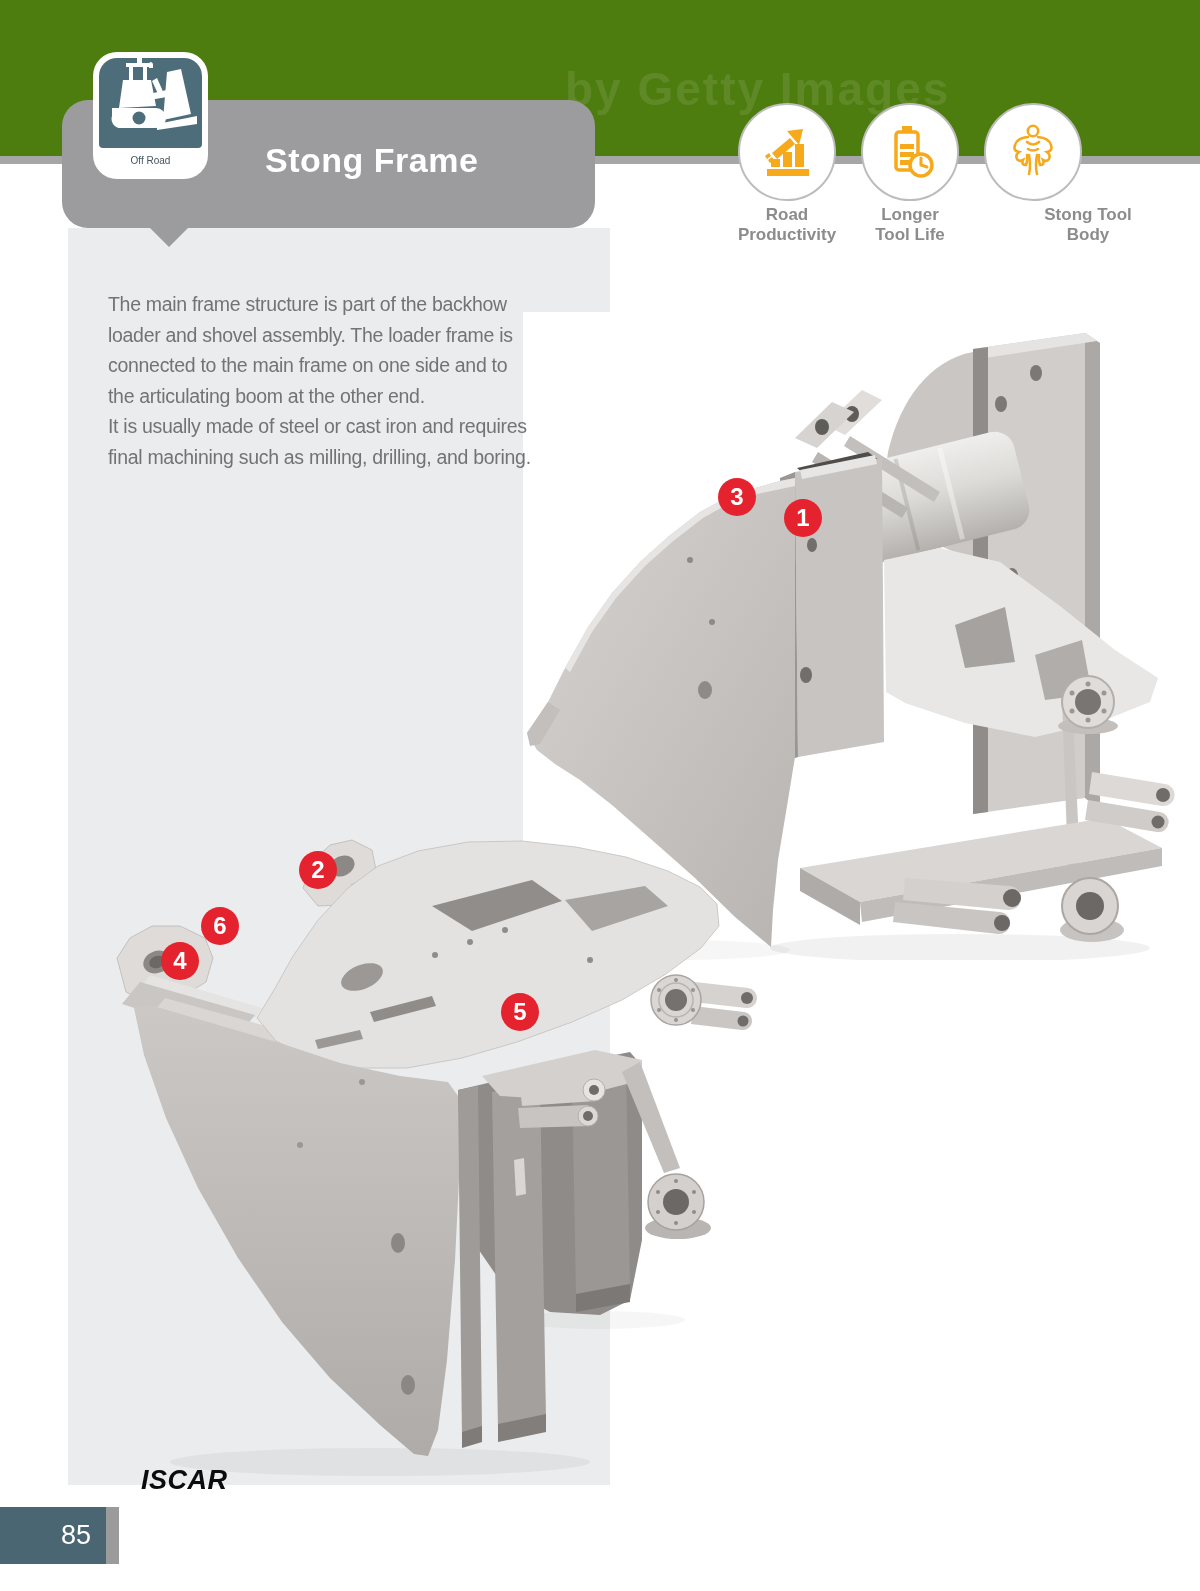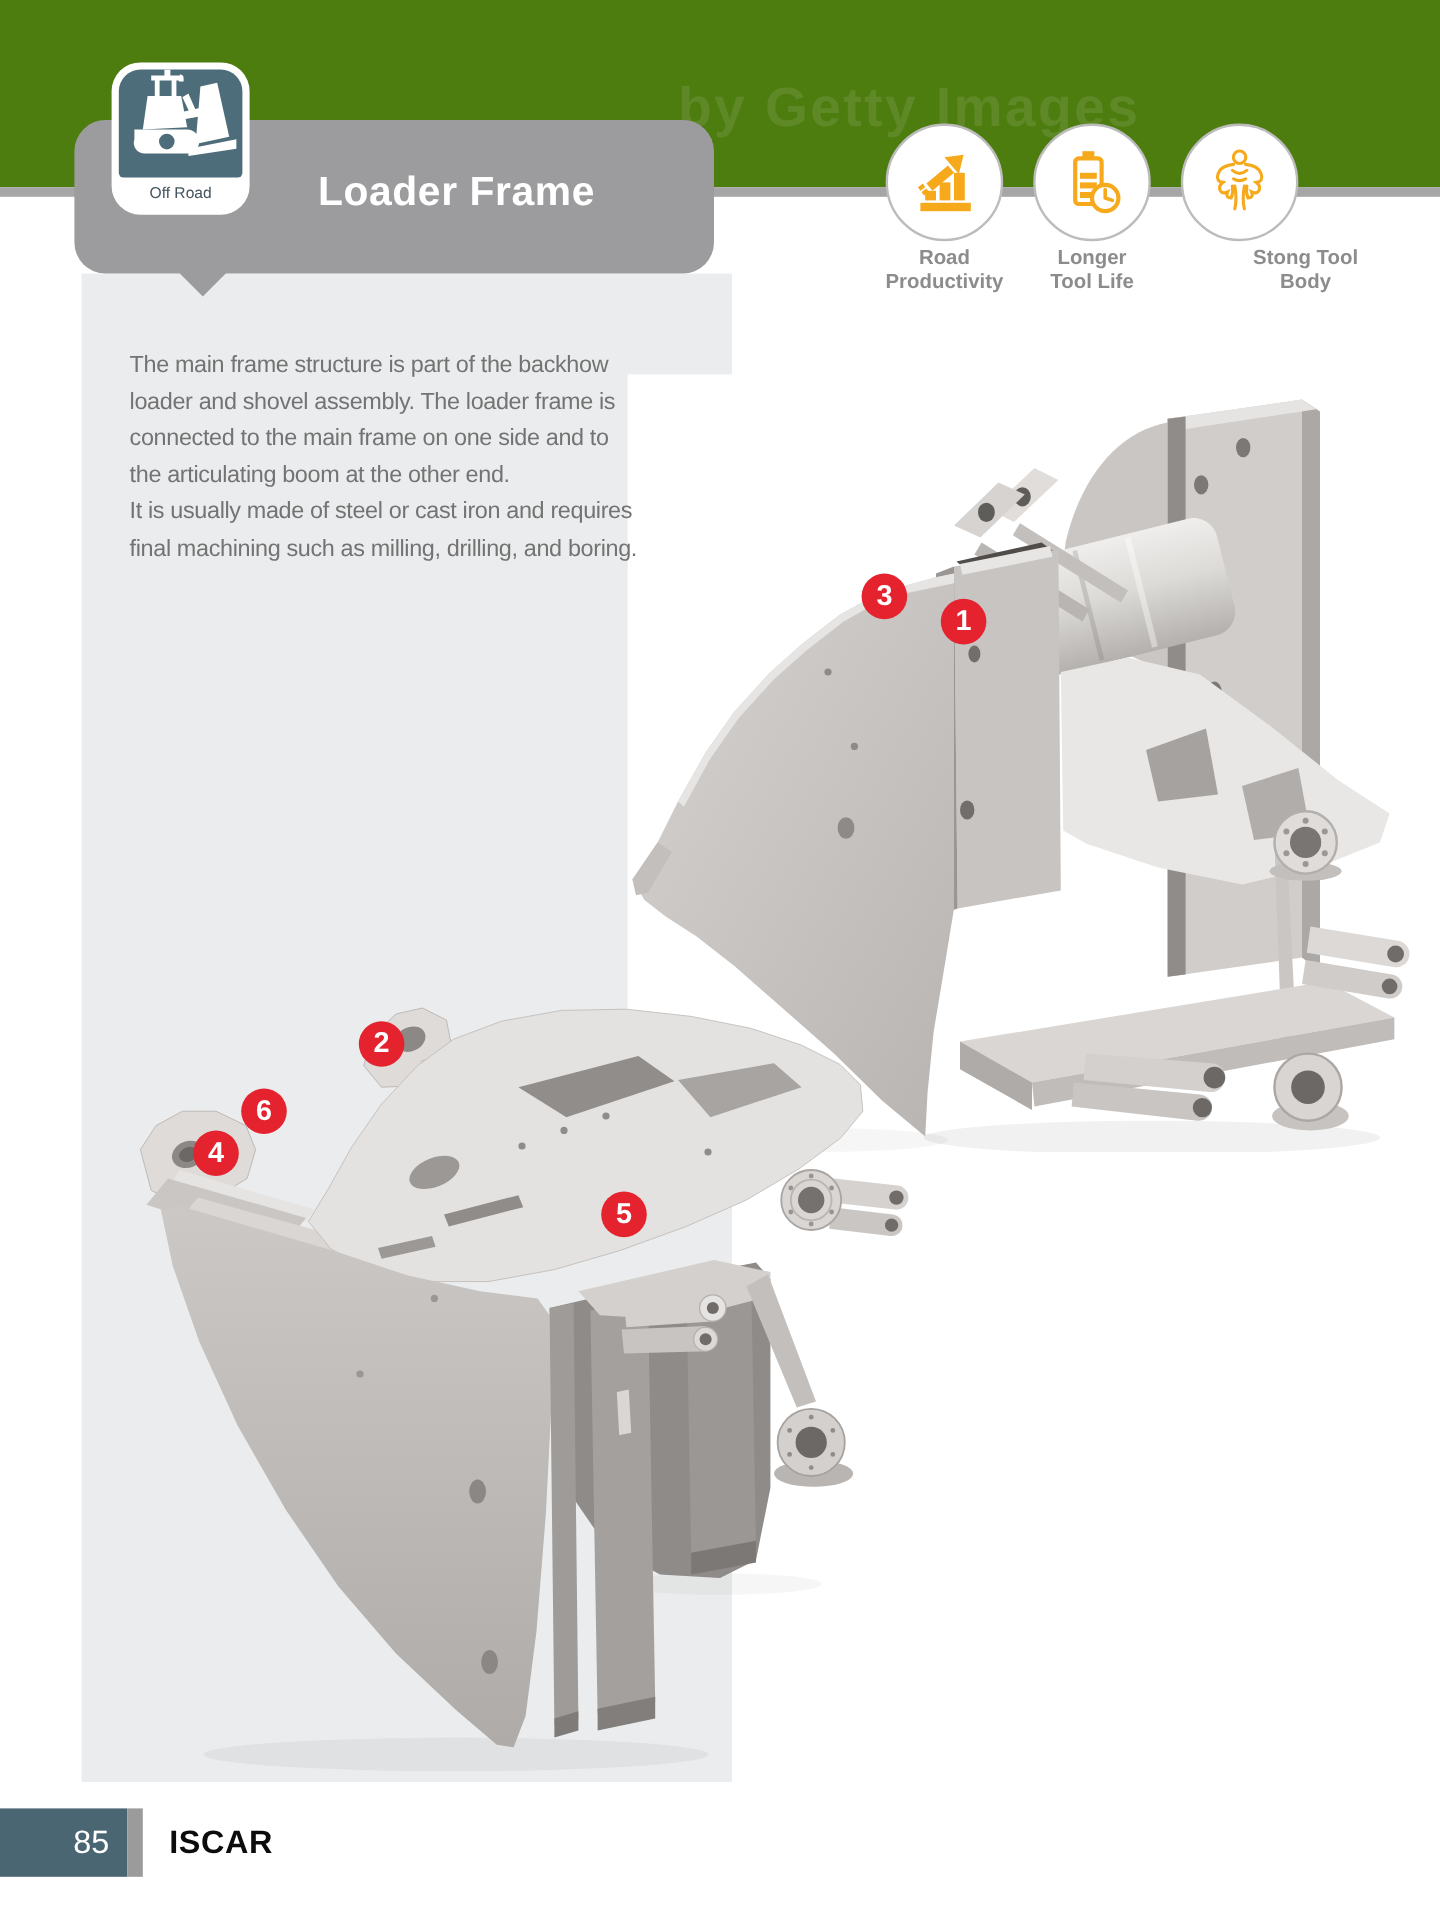--- a/index.html
+++ b/index.html
@@ -19,38 +19,38 @@
   .watermark{left:565px;top:62px;font-size:46px;font-weight:bold;color:rgba(255,255,255,0.10);letter-spacing:2px;}
 
   
   .banner{left:62px;top:100px;width:533px;height:128px;background:#9c9c9e;border-radius:26px;}
   .banner-tail{left:148px;top:226px;width:0;height:0;border-left:21px solid transparent;border-right:21px solid transparent;border-top:21px solid #9c9c9e;}
   .page-title{left:265px;top:141px;color:#ffffff;font-size:34px;font-weight:bold;letter-spacing:0.5px;}
 
   
   .cat-icon{left:93px;top:52px;width:115px;height:127px;background:#ffffff;border-radius:24px;box-sizing:border-box;padding:6px;}
   .cat-icon-inner{width:103px;height:90px;background:#4e6d7a;border-radius:18px 18px 4px 4px;overflow:hidden;}
-  .cat-icon-label{width:103px;height:25px;display:flex;align-items:center;justify-content:center;font-size:13px;color:#45535c;}
+  .cat-icon-label{width:103px;height:25px;display:flex;align-items:center;justify-content:center;font-size:10px;color:#45535c;}
 
   
   .badge{width:98px;height:98px;border-radius:50%;background:#fff;border:2px solid #bcbcbc;box-sizing:border-box;display:flex;align-items:center;justify-content:center;}
   .badge-label{width:150px;text-align:center;font-size:17px;line-height:20px;font-weight:bold;color:#8c8c8c;white-space:pre-line;}
 
   
   .panel{left:68px;top:228px;width:542px;height:1257px;background:#ebeced;}
   .model-bg{left:523px;top:312px;width:655px;height:623px;background:#ffffff;}
   .desc{left:108px;top:289px;width:492px;font-size:19.5px;line-height:30.5px;letter-spacing:-0.3px;color:#737373;white-space:pre-line;}
 
   
   .callout{width:38px;height:38px;border-radius:50%;background:#e4232e;color:#ffffff;font-size:24px;font-weight:bold;display:flex;align-items:center;justify-content:center;z-index:20;}
 
   
   .footer-num-box{left:0;top:1507px;width:106px;height:57px;background:#4a6673;color:#fff;display:flex;align-items:center;justify-content:flex-end;box-sizing:border-box;padding-right:15px;font-size:27px;font-weight:normal;}
   .footer-gray{left:106px;top:1507px;width:13px;height:57px;background:#9b9b9b;}
-  .brand{left:141px;top:1507px;height:57px;display:flex;align-items:center;font-size:27px;font-weight:900;color:#0c0c0c;letter-spacing:0.5px;}
+  .brand{left:141px;top:1452px;height:57px;display:flex;align-items:center;font-size:27px;font-weight:900;color:#0c0c0c;letter-spacing:0.5px;font-style:italic;}
 
   svg{display:block;}
 </style>
 </head>
 <body>
 
 <div class="abs header">
   <div class="abs watermark">by Getty Images</div>
 </div>
 <div class="abs header-strip"></div>
@@ -228,21 +228,21 @@
       <circle cx="694" cy="1192" r="2"></circle>
       <circle cx="694" cy="1212" r="2"></circle>
     <circle cx="676" cy="1223" r="2"></circle>
       <circle cx="658" cy="1212" r="2"></circle>
       <circle cx="658" cy="1192" r="2"></circle>
   </g>
 </svg>
 
 <div class="abs banner" style="z-index:6;"></div>
 <div class="abs banner-tail" style="z-index:6;"></div>
-<div class="abs page-title" style="z-index:7;">Loader Frame</div>
+<div class="abs page-title" style="z-index:7;">Stong Frame</div>
 
 <div class="abs cat-icon" style="z-index:7;">
   <div class="cat-icon-inner">
     <svg width="103" height="90" viewBox="0 0 103 90">
       <g fill="#ffffff">
         <path d="M30,8 h4 v14 h-4 z"></path>
         <path d="M44,8 h4 v14 h-4 z"></path>
         <path d="M27,5 h24 v4 h-24 z"></path>
         <path d="M38,-2 h5 v10 h-5 z"></path>
         <path d="M51,4 a3,3 0 0 1 3,3 v3 h-4 v-3 z"></path>

